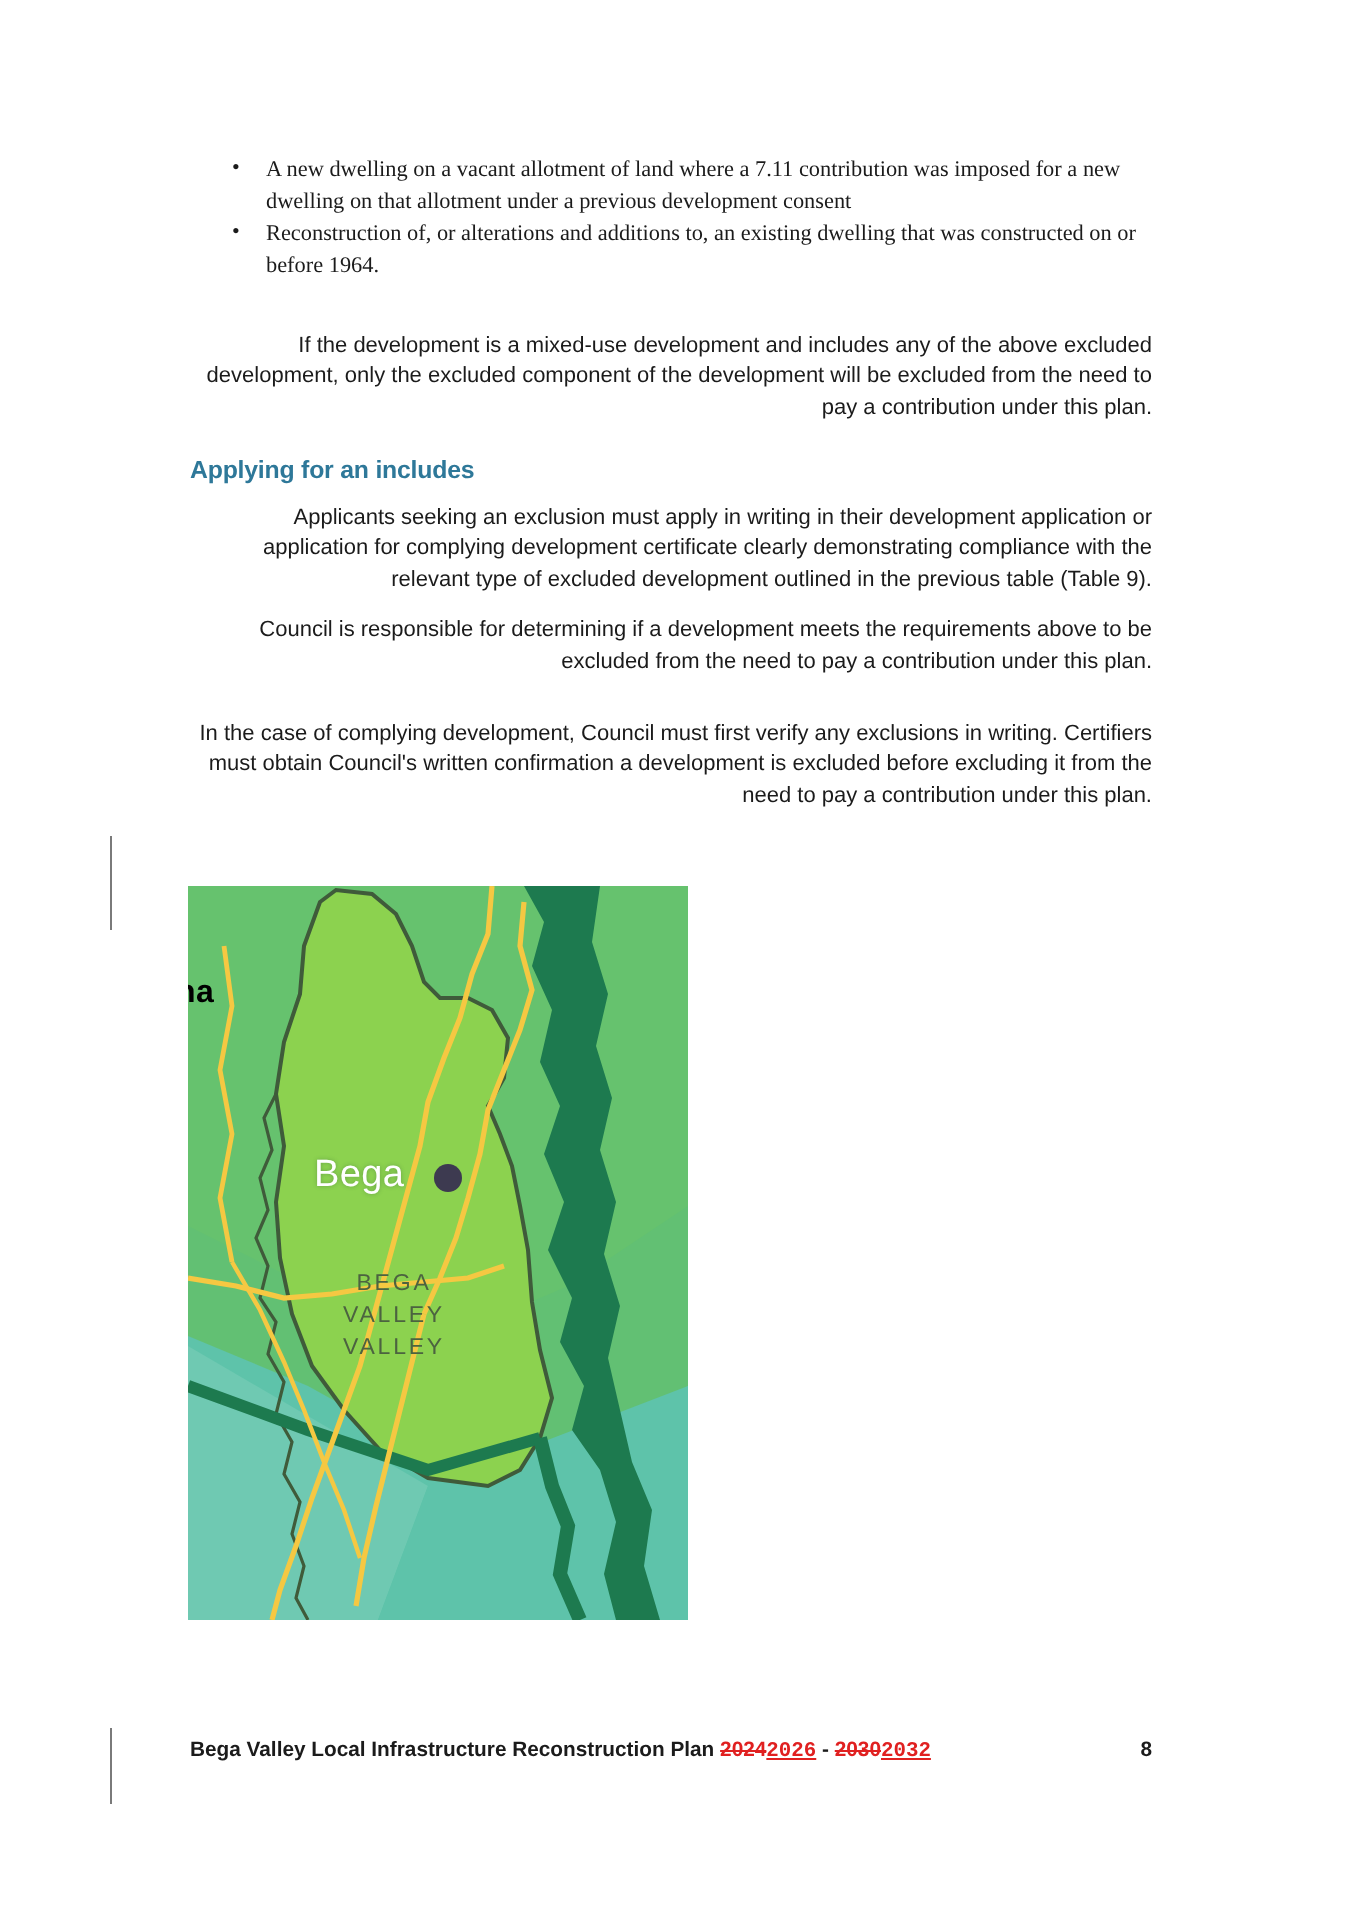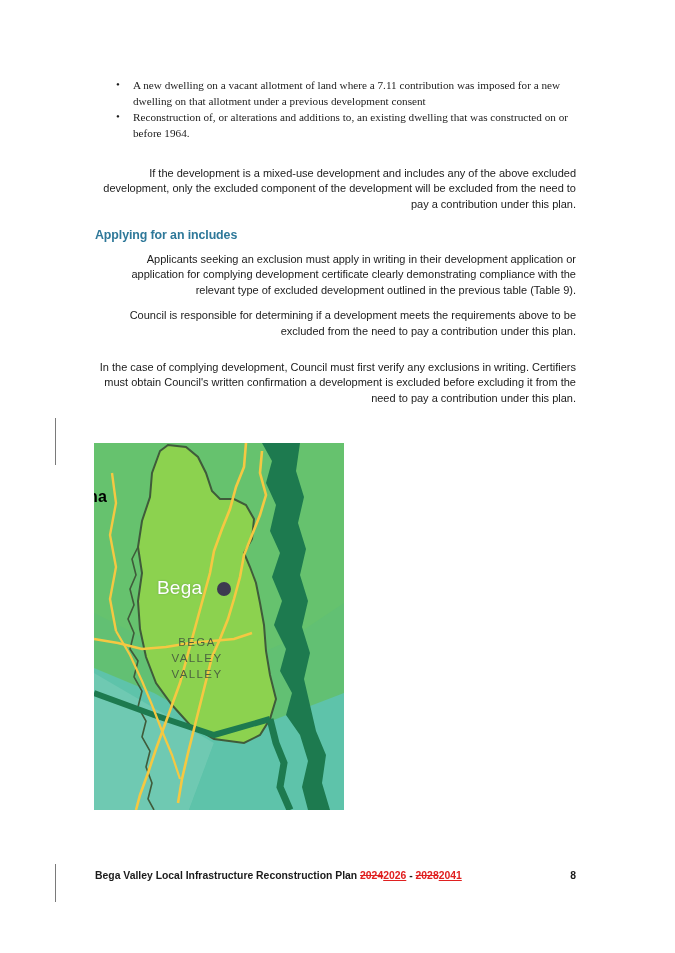--- a/index.html
+++ b/index.html
@@ -151,21 +151,21 @@
     justify-content: space-between;
   }
   .footer-title {
     font-size: 10.4px;
     font-weight: bold;
     color: #1b1b1b;
     white-space: nowrap;
   }
   .footer-title .rev { color: #e02020; font-weight: bold; text-align: right; }
   .footer-title .del { text-decoration: line-through; }
-  .footer-title .ins { text-decoration: underline; }
+  .footer-title .ins { text-decoration: underline; font-family: Liberation Mono, monospace; }
   .footer-page {
     font-size: 10.4px;
     font-weight: bold;
     color: #1b1b1b;
   }
 </style>
 </head>
 <body>
 
 <div class="page">
@@ -247,18 +247,18 @@
     <div class="city-dot"></div>
     <div class="map-label label-shire">
       <div>BEGA</div>
       <div>VALLEY</div>
       <div>VALLEY</div>
     </div>
   </div>
 
   <div class="footer">
     <div class="footer-title">
-      <span>Bega Valley Local Infrastructure Reconstruction Plan</span><span>&nbsp;</span><span class="rev del">2024</span><span class="rev ins">2026</span><span>&nbsp;</span><span>-</span><span>&nbsp;</span><span class="rev del">2028</span><span class="rev ins">2041</span>
+      <span>Bega Valley Local Infrastructure Reconstruction Plan</span><span>&nbsp;</span><span class="rev del">2024</span><span class="rev ins">2026</span><span>&nbsp;</span><span>-</span><span>&nbsp;</span><span class="rev del">2030</span><span class="rev ins">2032</span>
     </div>
     <div class="footer-page">8</div>
   </div>
 
 </div>
 
 </body></html>

